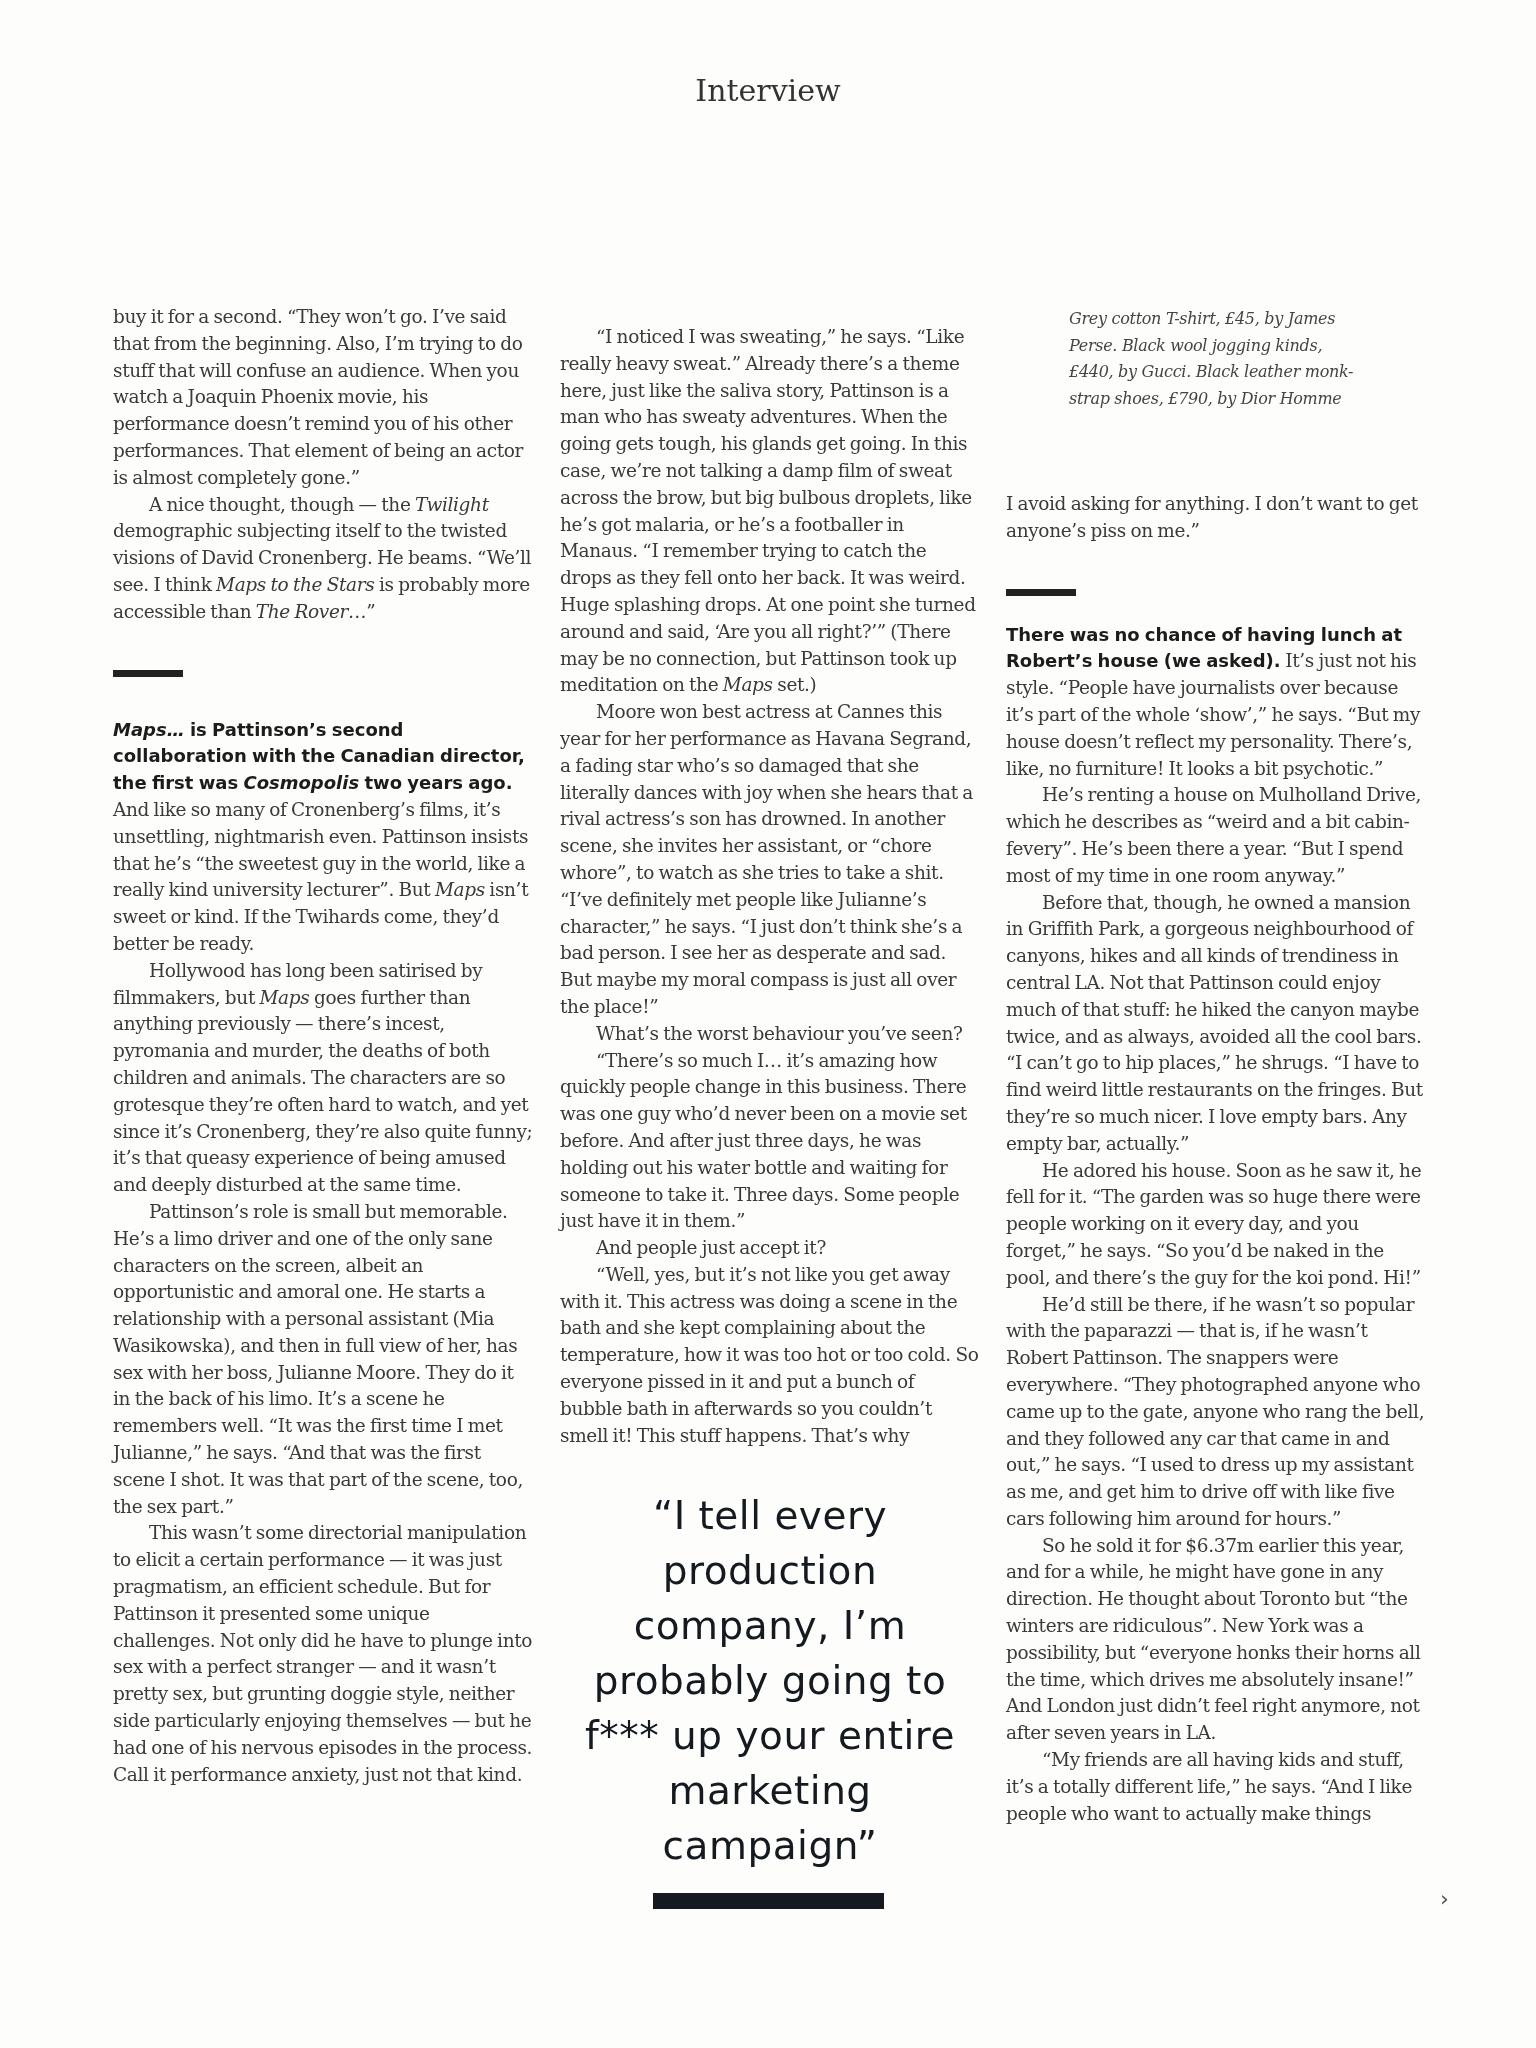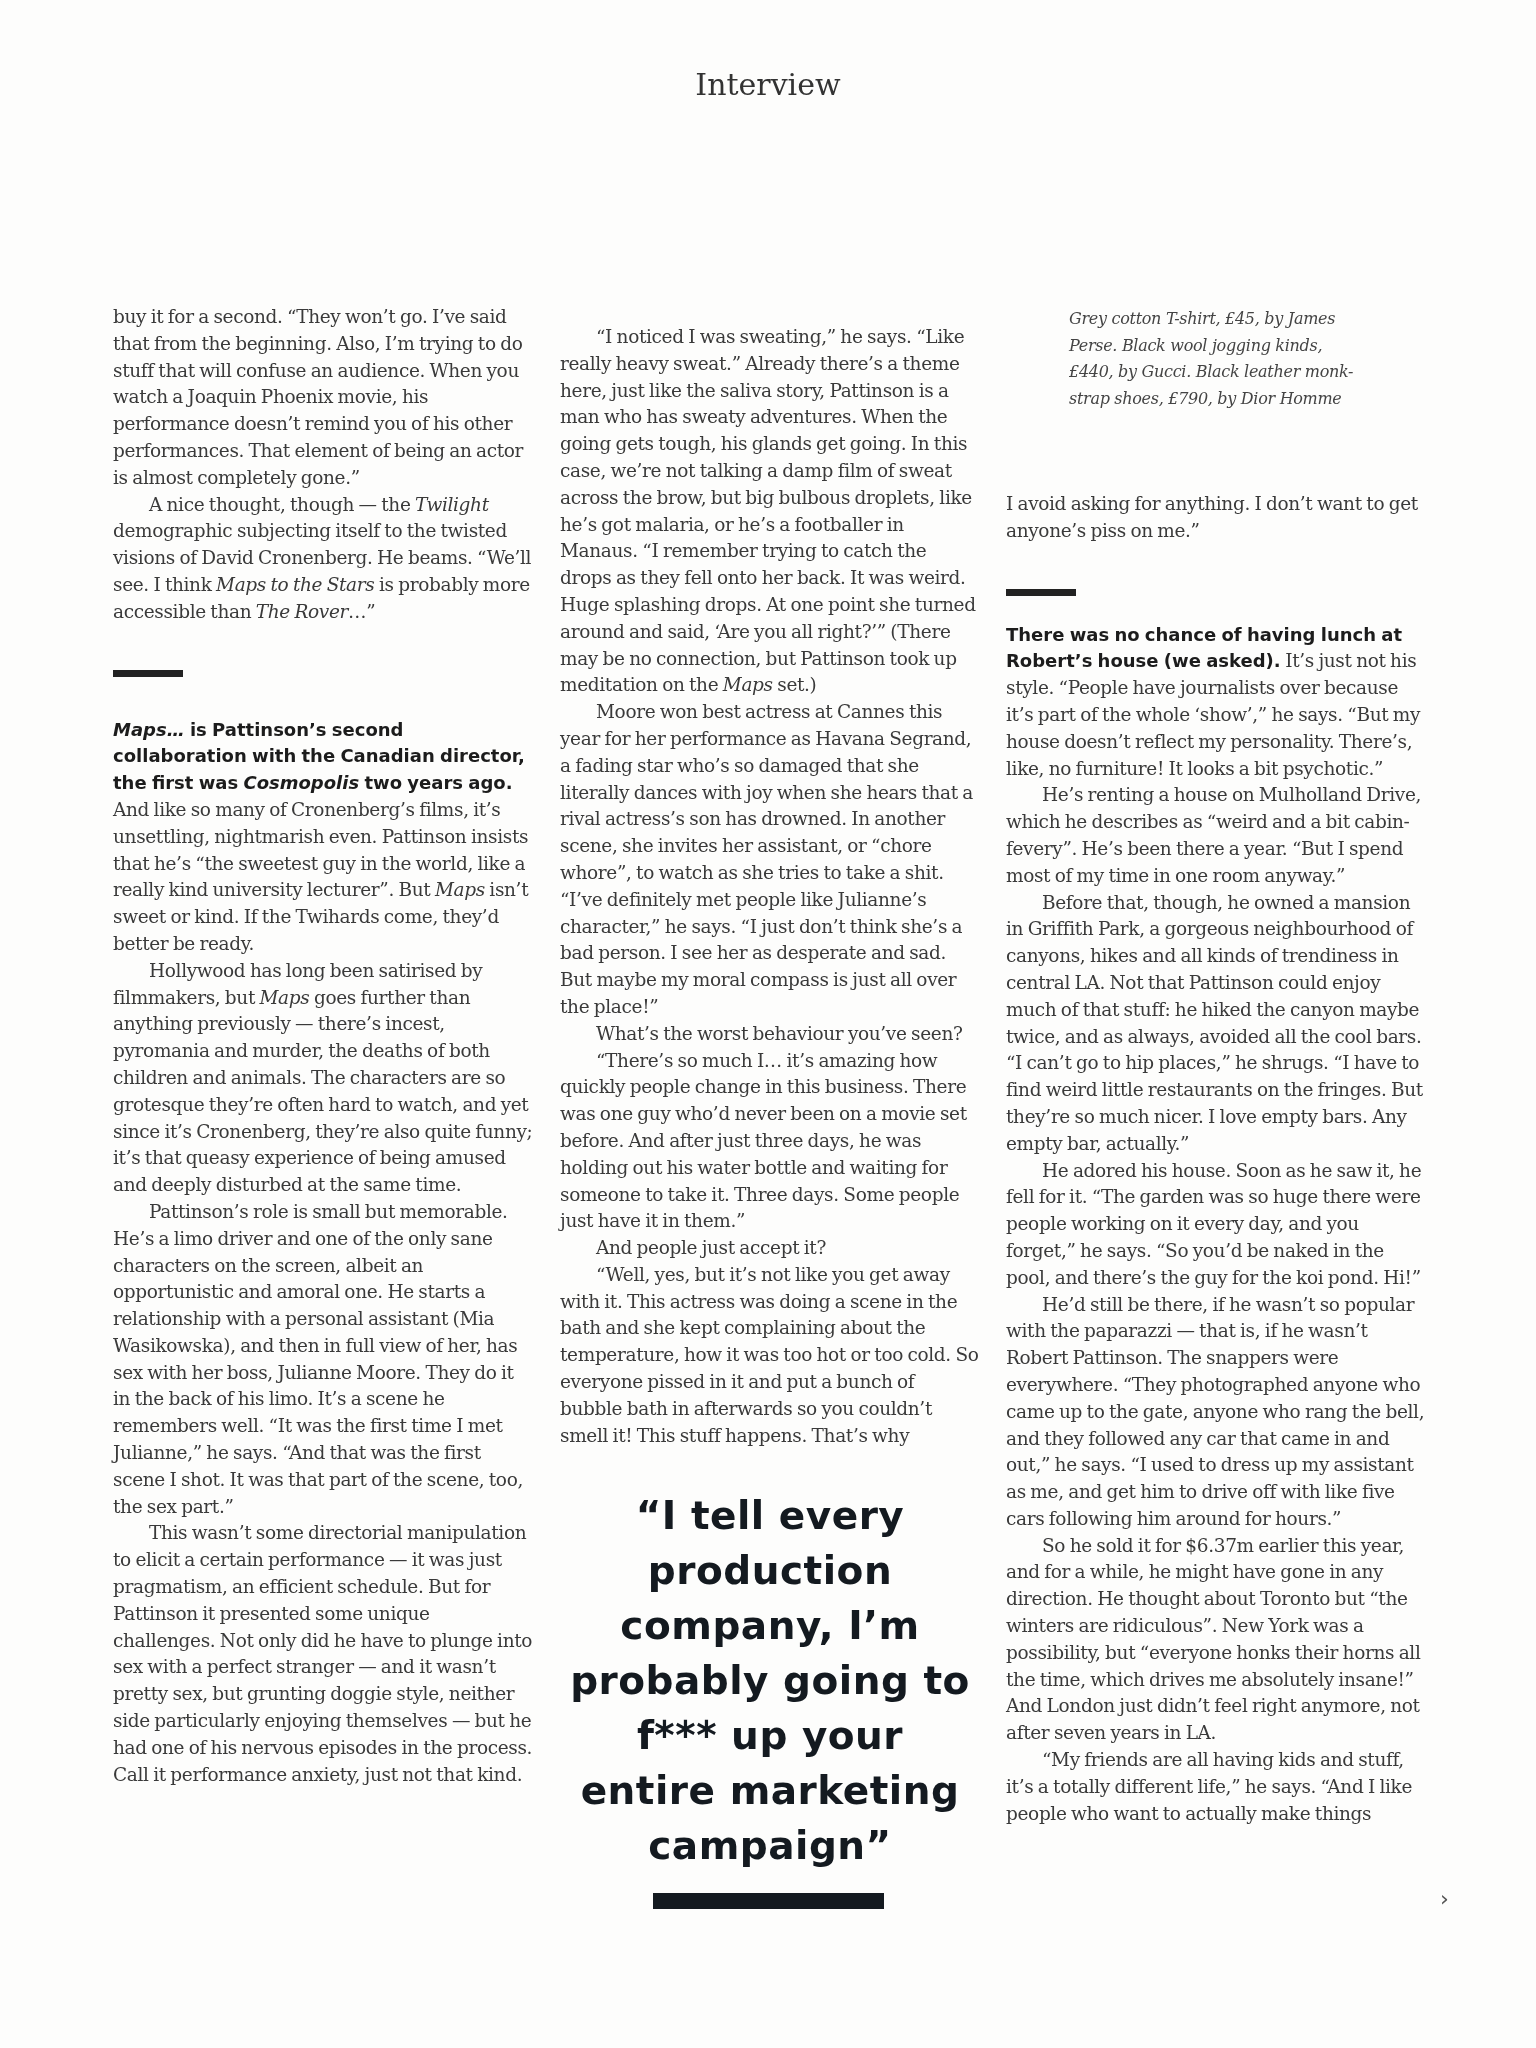--- a/index.html
+++ b/index.html
@@ -1,40 +1,40 @@
 <!DOCTYPE html>
 <html><head>
 <meta charset="utf-8">
 <style>
   html, body { margin: 0; padding: 0; }
   body {
     width: 1536px; height: 2048px; background: #fdfdfc; position: relative;
     font-family: "DejaVu Serif", "Liberation Serif", serif; color: #3a3a3a;
     overflow: hidden;
   }
-  .header { position: absolute; top: 66px; left: 0; width: 1536px; text-align: center; }
+  .header { position: absolute; top: 72px; left: 0; width: 1536px; text-align: center; }
   .header .section { font-family: "DejaVu Serif", serif; font-size: 30px; color: #333; line-height: 38px; }
   .header .page { font-family: "DejaVu Serif", serif; font-style: italic; font-size: 30px; color: #333; line-height: 32px; }
 
   .col { position: absolute; top: 304px; width: 420px; font-size: 18.5px; line-height: 26.8px; letter-spacing: -0.35px; word-spacing: -1px; }
   .col.c1 { left: 113px; }
   .col.c2 { left: 560px; width: 420px; margin-top: 20px; }
   .col.c3 { left: 1006px; width: 420px; }
 
   p { margin: 0; }
   p.ind { text-indent: 36px; }
   .lede { font-family: "DejaVu Sans", "Liberation Sans", sans-serif; font-weight: bold; color: #1c1c1c; font-size: 18px; letter-spacing: 0px; }
   em { font-style: italic; }
 
   .rule { width: 70px; height: 7px; background: #222; margin: 0; }
 
   .credit { position: absolute; top: 306px; left: 1069px; width: 300px; font-style: italic; font-size: 16px; line-height: 26.5px; color: #444; letter-spacing: -0.3px; }
 
   .pullquote { position: absolute; top: 1488px; left: 565px; width: 410px; text-align: center;
-    font-family: "DejaVu Sans", "Liberation Sans", sans-serif; font-weight: bold; font-size: 39px; line-height: 55px; color: #141a20; letter-spacing: 0.5px; }
+    font-family: "DejaVu Sans", "Liberation Sans", sans-serif; font-weight: normal; font-size: 39px; line-height: 55px; color: #141a20; letter-spacing: 0.5px; }
   .pq-bar { position: absolute; top: 1893px; left: 653px; width: 231px; height: 16px; background: #141a20; }
 
   .next-arrow { position: absolute; left: 1440px; top: 1886px; font-size: 22px; color: #555; font-family: "DejaVu Sans", sans-serif; }
 </style>
 </head>
 <body>
 
 <div class="header">
   <div class="section">Interview</div>
 </div>

